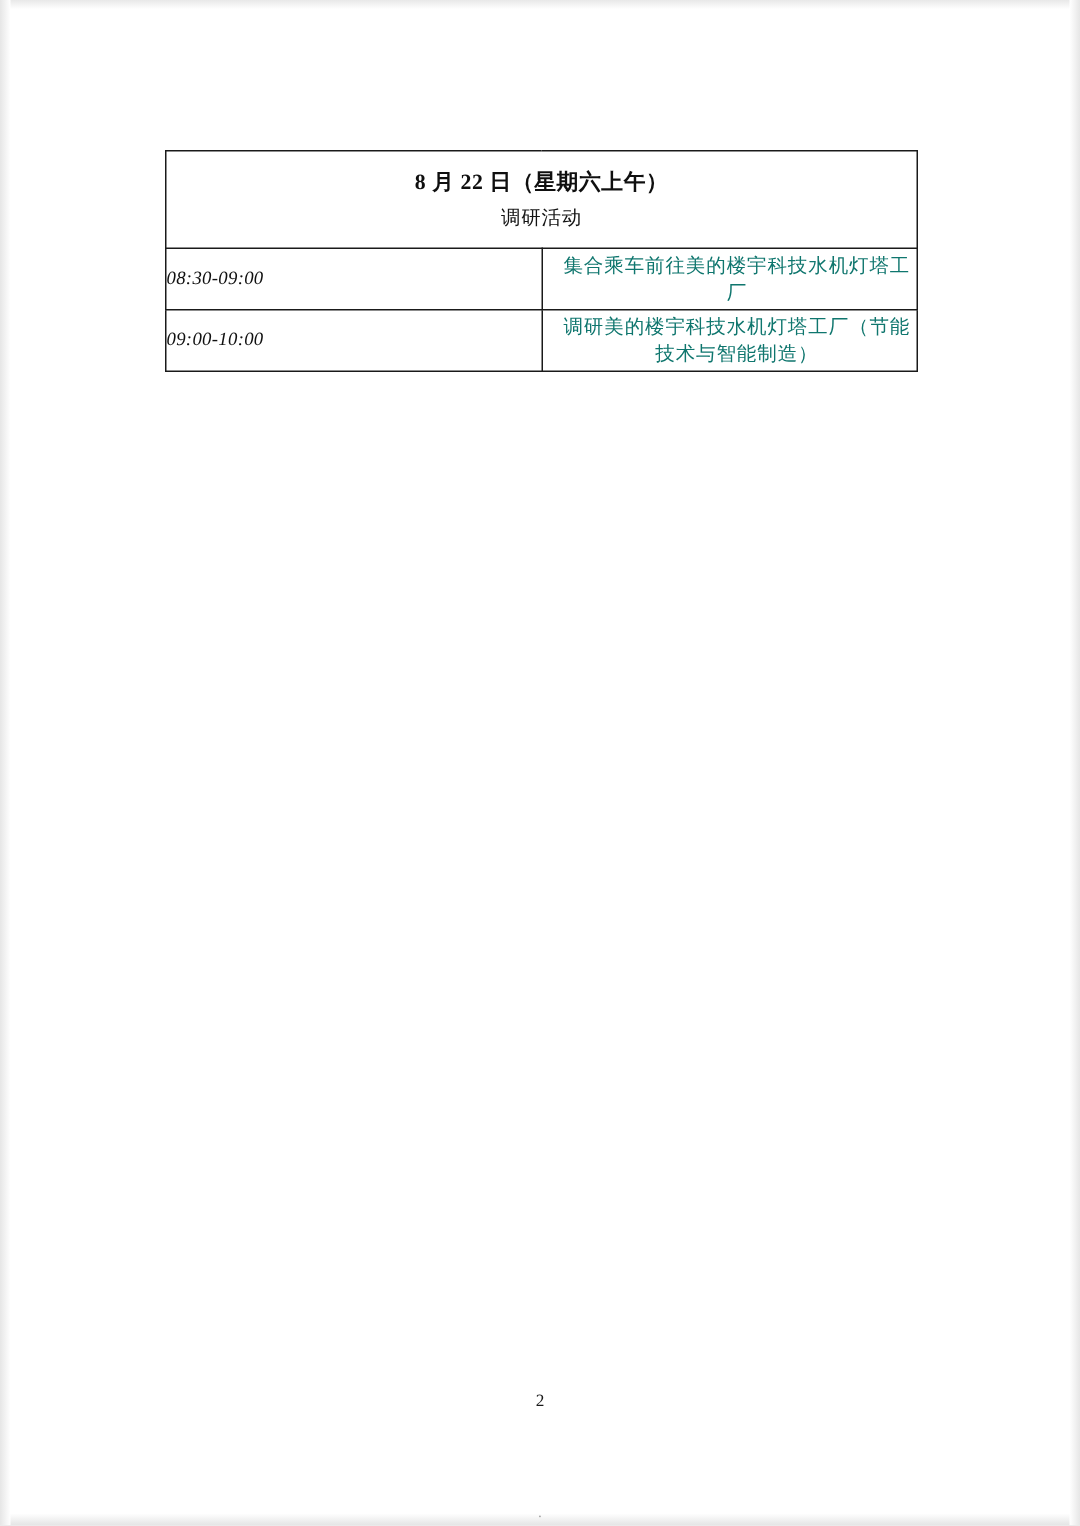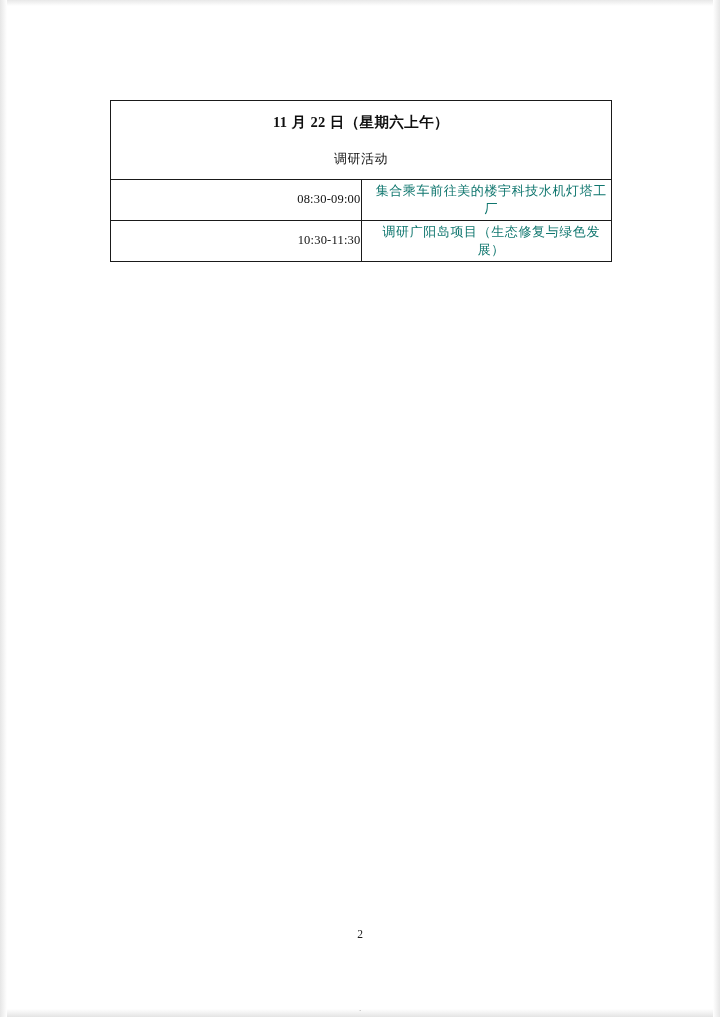--- a/index.html
+++ b/index.html
@@ -74,29 +74,30 @@
   .header-title {
     font-size: 14.5px;
     font-weight: bold;
     letter-spacing: 0.4px;
     color: #0f0f0f;
   }
   .header-subtitle {
     font-size: 13px;
     color: #141414;
     letter-spacing: 0.5px;
-    margin-top: 16px;
+    margin-top: 2px;
   }
   .time-cell {
     width: 113px;
-    text-align: right;
+    text-align: left;
     font-size: 12.5px;
     color: #101010;
     height: 40px;
     letter-spacing: 0.2px;
+    font-style: italic;
   }
   .activity-cell {
     text-align: center;
     font-size: 13px;
     color: #0f766e;
     height: 40px;
     padding-left: 10px !important;
     letter-spacing: 0.6px;
     font-family: Liberation Mono, monospace;
   }
@@ -125,30 +126,30 @@
 <div class="page">
   <div class="scan-edge-top"></div>
   <div class="scan-edge-bottom"></div>
   <div class="scan-edge-left"></div>
   <div class="scan-edge-right"></div>
 
   <table class="schedule-table">
     <tbody>
       <tr>
         <td class="header-cell" colspan="2">
-          <div class="header-title">11 月 22 日（星期六上午）</div>
+          <div class="header-title">8 月 22 日（星期六上午）</div>
           <div class="header-subtitle">调研活动</div>
         </td>
       </tr>
       <tr>
         <td class="time-cell">08:30-09:00</td>
         <td class="activity-cell">集合乘车前往美的楼宇科技水机灯塔工厂</td>
       </tr>
       <tr>
-        <td class="time-cell">10:30-11:30</td>
-        <td class="activity-cell">调研广阳岛项目（生态修复与绿色发展）</td>
+        <td class="time-cell">09:00-10:00</td>
+        <td class="activity-cell">调研美的楼宇科技水机灯塔工厂（节能技术与智能制造）</td>
       </tr>
     </tbody>
   </table>
 
   <div class="page-number">2</div>
   <div class="footer-dot">.</div>
 </div>
 
 </body></html>

